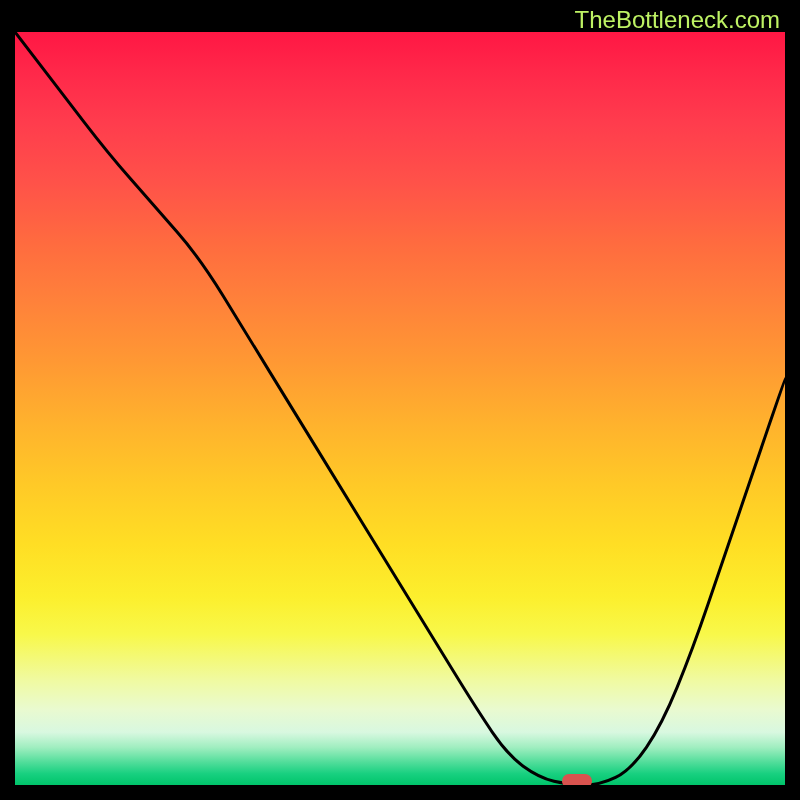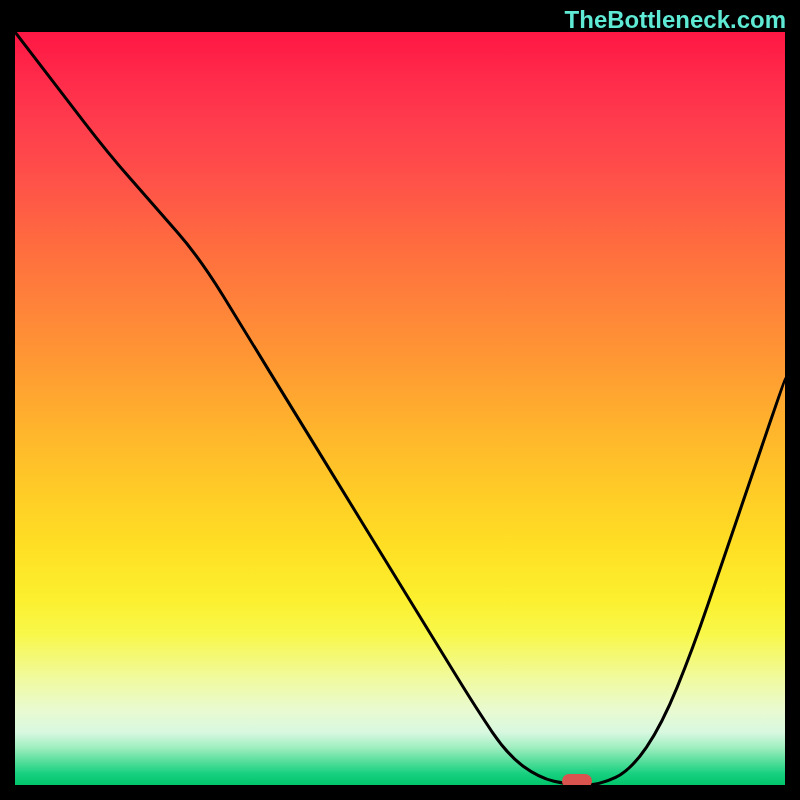--- a/index.html
+++ b/index.html
@@ -6,24 +6,24 @@
   body {
     width: 800px;
     height: 800px;
     background: #000;
     position: relative;
     font-family: Arial, sans-serif;
   }
   .watermark {
     position: absolute;
     top: 6px;
-    right: 14px;
-    color: #5eead4;
+    right: 20px;
+    color: #bef264;
     font-size: 24px;
-    font-weight: 700;
+    font-weight: 400;
     z-index: 10;
   }
   .plot-area {
     position: absolute;
     left: 15px;
     top: 32px;
     width: 770px;
     height: 753px;
     overflow: hidden;
   }

